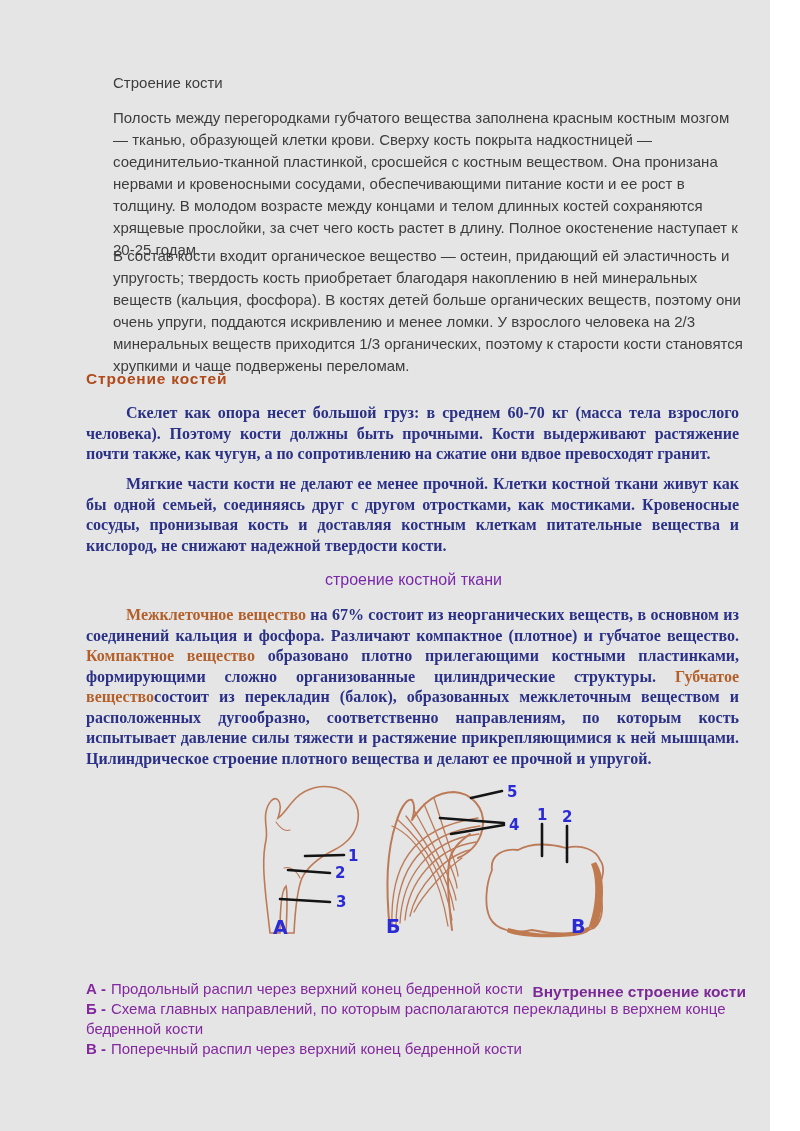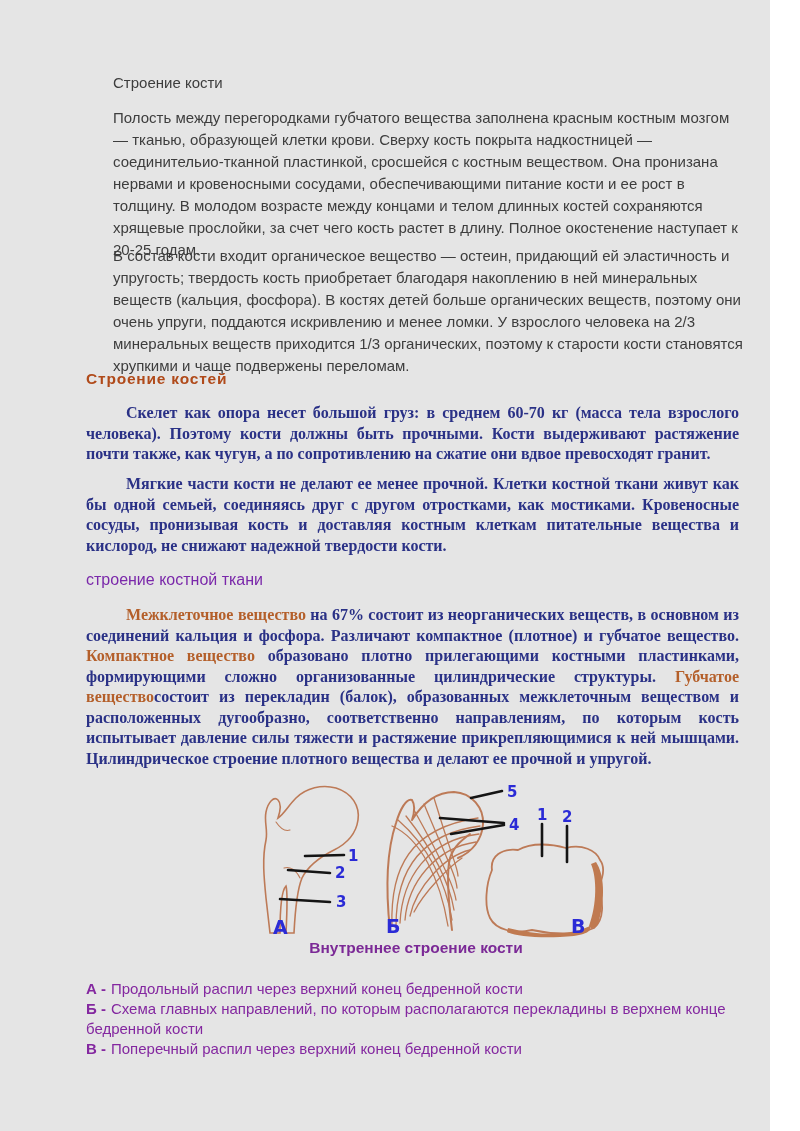--- a/index.html
+++ b/index.html
@@ -9,25 +9,25 @@
   .doc-title{left:113px;top:74px;font-size:15px;color:#3d3d3d;}
   .black-p{color:#3d3d3d;font-size:15px;line-height:22px;text-align:left;}
   .p1{left:113px;top:107px;width:632px;}
   .p2{left:113px;top:245px;width:632px;}
   .h-orange{left:86px;top:370px;width:655px;color:#b04a1a;
             font-weight:bold;font-size:15.5px;letter-spacing:0.8px;}
   .serif-blue{font-family:"Liberation Serif",serif;font-weight:bold;color:#2a3186;
               font-size:16px;line-height:20.5px;text-align:justify;text-indent:40px;}
   .bp1{left:86px;top:403px;width:653px;}
   .bp2{left:86px;top:474px;width:653px;}
-  .h-purple{left:86px;top:571px;width:655px;text-align:left;color:#7a28aa;font-size:16px;}
+  .h-purple{left:86px;top:571px;width:655px;text-align:center;color:#7a28aa;font-size:16px;}
   .bp3{left:86px;top:605px;width:653px;}
   .kw{color:#b45f2a;}
   .figure-svg{left:240px;top:778px;}
-  .caption{left:86px;top:939px;width:660px;text-align:center;color:#7b2996;
+  .caption{left:86px;top:983px;width:660px;text-align:right;color:#7b2996;
            font-weight:bold;font-size:15.5px;}
   .legend{left:86px;top:972px;width:662px;color:#8428a0;font-size:15px;line-height:20px;margin-top:7px;}
   .legend .key{font-weight:bold;margin-right:5px;}
   .fig-num{font-family:"DejaVu Sans",sans-serif;font-weight:bold;font-size:15px;fill:#2b2bd6;}
   .fig-letter{font-family:"DejaVu Sans",sans-serif;font-weight:bold;font-size:19px;fill:#2b2bd6;}
   .ptr{stroke:#141414;stroke-width:2.6;stroke-linecap:round;}
   .bone-stroke{stroke:#bd7a57;fill:none;stroke-linecap:round;}
 </style>
 </head>
 <body>

